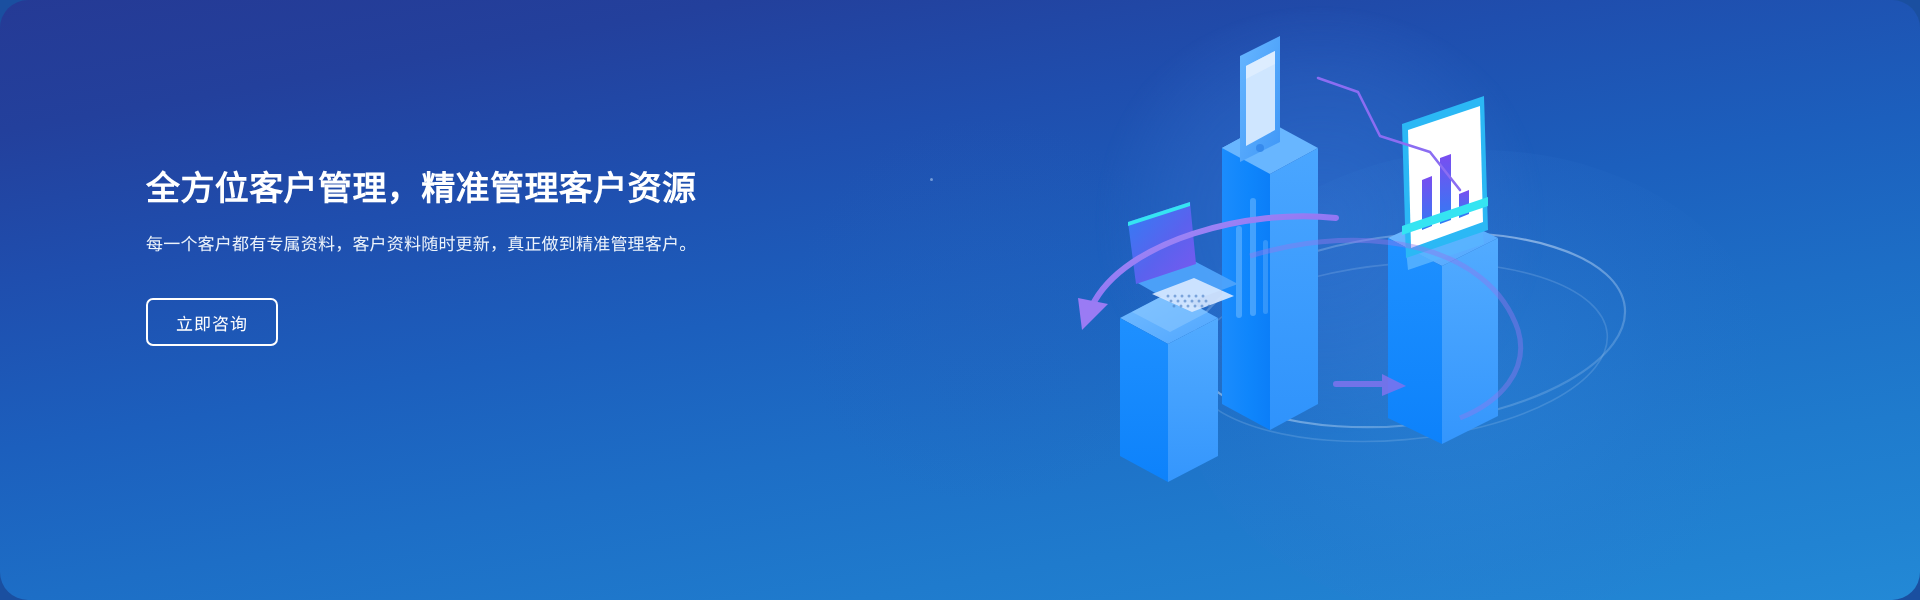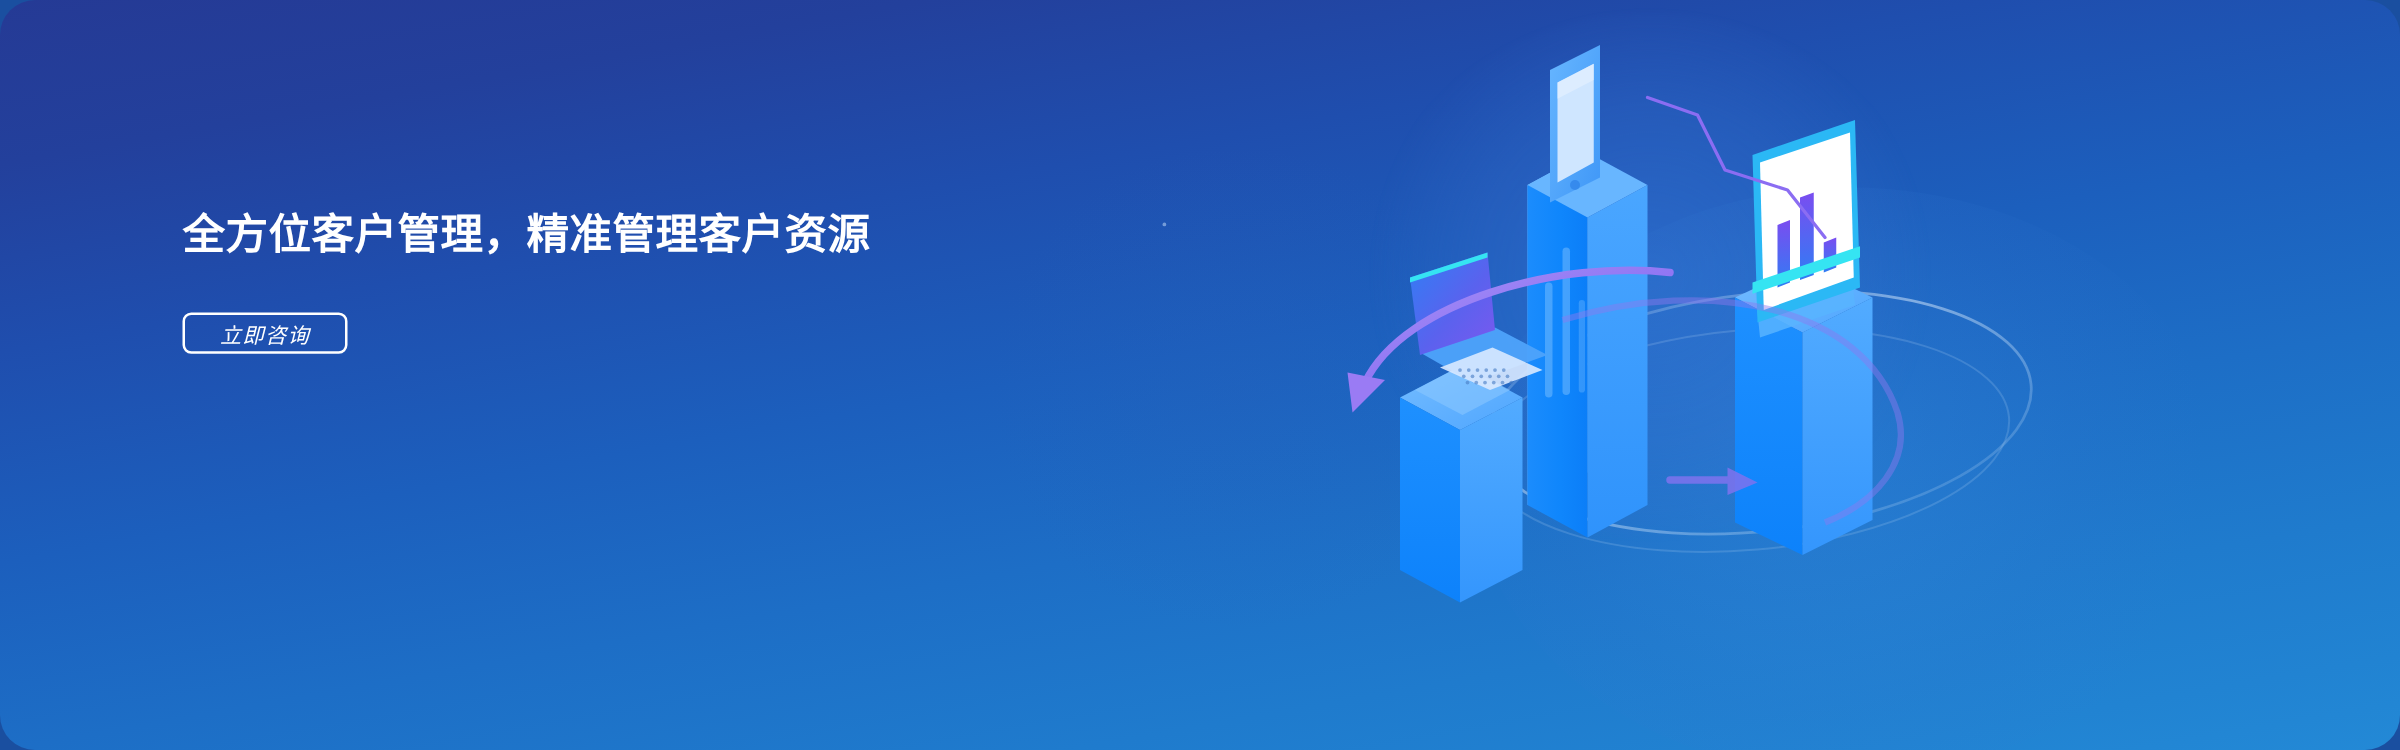--- a/index.html
+++ b/index.html
@@ -102,32 +102,31 @@
     font-weight: 400;
     color: #ecf3fb;
     letter-spacing: 0.2px;
   }
   .cta {
     display: inline-flex;
     align-items: center;
     justify-content: center;
     margin-top: 40px;
     width: 132px;
-    height: 33px;
+    height: 48px;
     box-sizing: border-box;
     border: 2px solid #ffffff;
     border-radius: 7px;
     background: transparent;
     color: #ffffff;
     font-family: "Liberation Sans", "DejaVu Sans", sans-serif;
     font-size: 17px;
     letter-spacing: 1px;
     cursor: pointer;
     padding: 0;
-    font-style: italic;
   }
 
   
   .art {
     position: absolute;
     left: 1130px;
     top: 30px;
     width: 560px;
     height: 540px;
     z-index: 10;
@@ -139,20 +138,21 @@
 
 <div class="banner">
 
   <div class="bg-glow-a"></div>
   <div class="bg-glow-b"></div>
   <div class="bg-glow-c"></div>
   <div class="speck"></div>
 
   <div class="copy">
     <h1 class="headline">全方位客户管理，精准管理客户资源</h1>
+    <p class="subcopy">每一个客户都有专属资料，客户资料随时更新，真正做到精准管理客户。</p>
     <button class="cta">立即咨询</button>
   </div>
 
   <div class="art">
     <svg viewBox="0 0 560 540" xmlns="http://www.w3.org/2000/svg">
       <defs>
         <linearGradient id="gPedFront" x1="0" y1="0" x2="0" y2="1">
           <stop offset="0%" stop-color="#1e90ff"></stop>
           <stop offset="100%" stop-color="#0d82fb"></stop>
         </linearGradient>

